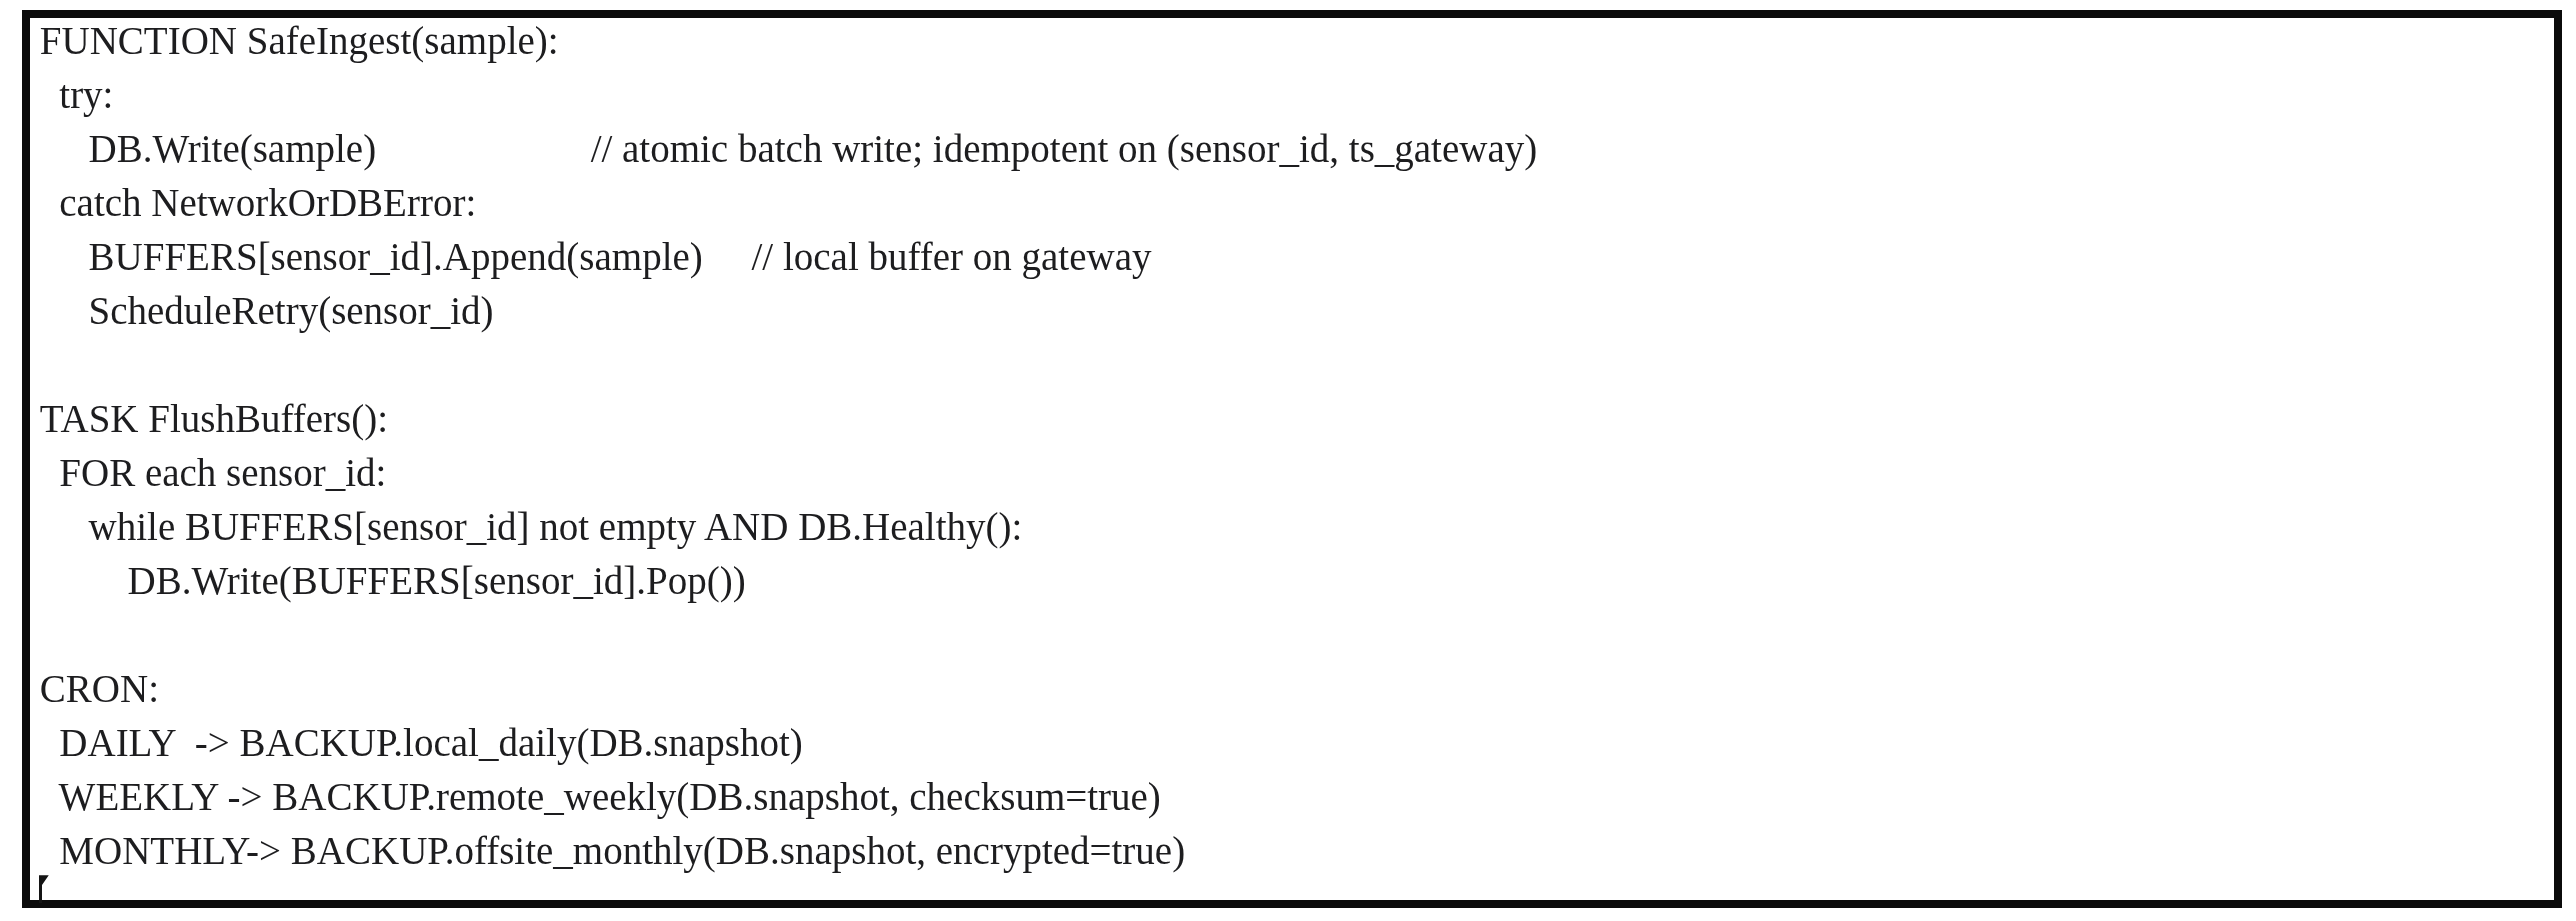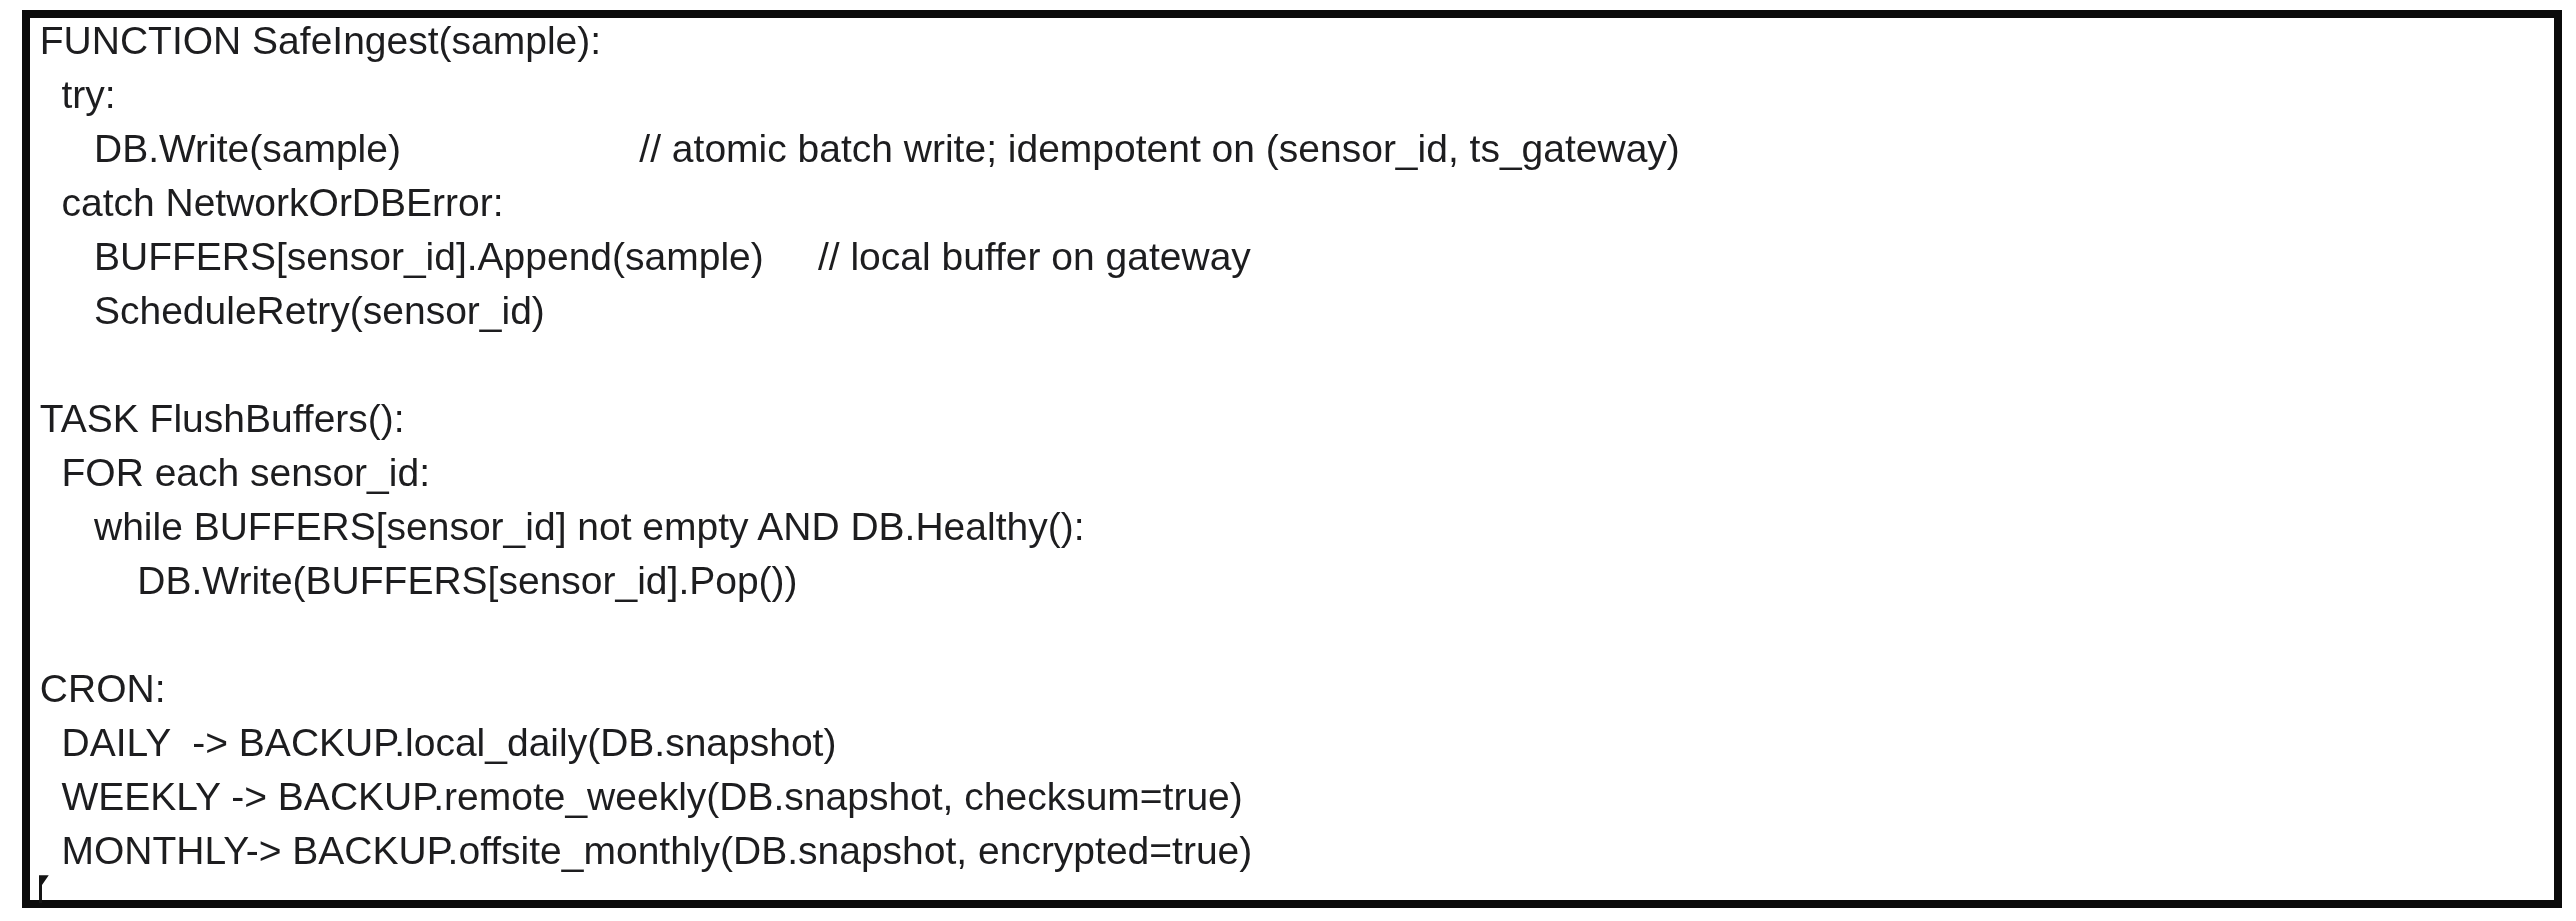--- a/index.html
+++ b/index.html
@@ -25,21 +25,21 @@
     height: 882px;  
     border: 8.3px solid #0b0b0b;
     background: #ffffff;
   }
   .code {
     position: absolute;
     left: 9.8px;
     top: -3.8px;
     margin: 0;
     padding: 0;
-    font-family: Liberation Sans, sans-serif;
+    font-family: Liberation Serif, serif;
     font-size: 39px;
     line-height: 54px;
     color: #1d1d1f;
     white-space: pre;
     letter-spacing: 0;
   }
   .caret {
     position: absolute;
     left: 9px;      
     top: 857px;     

